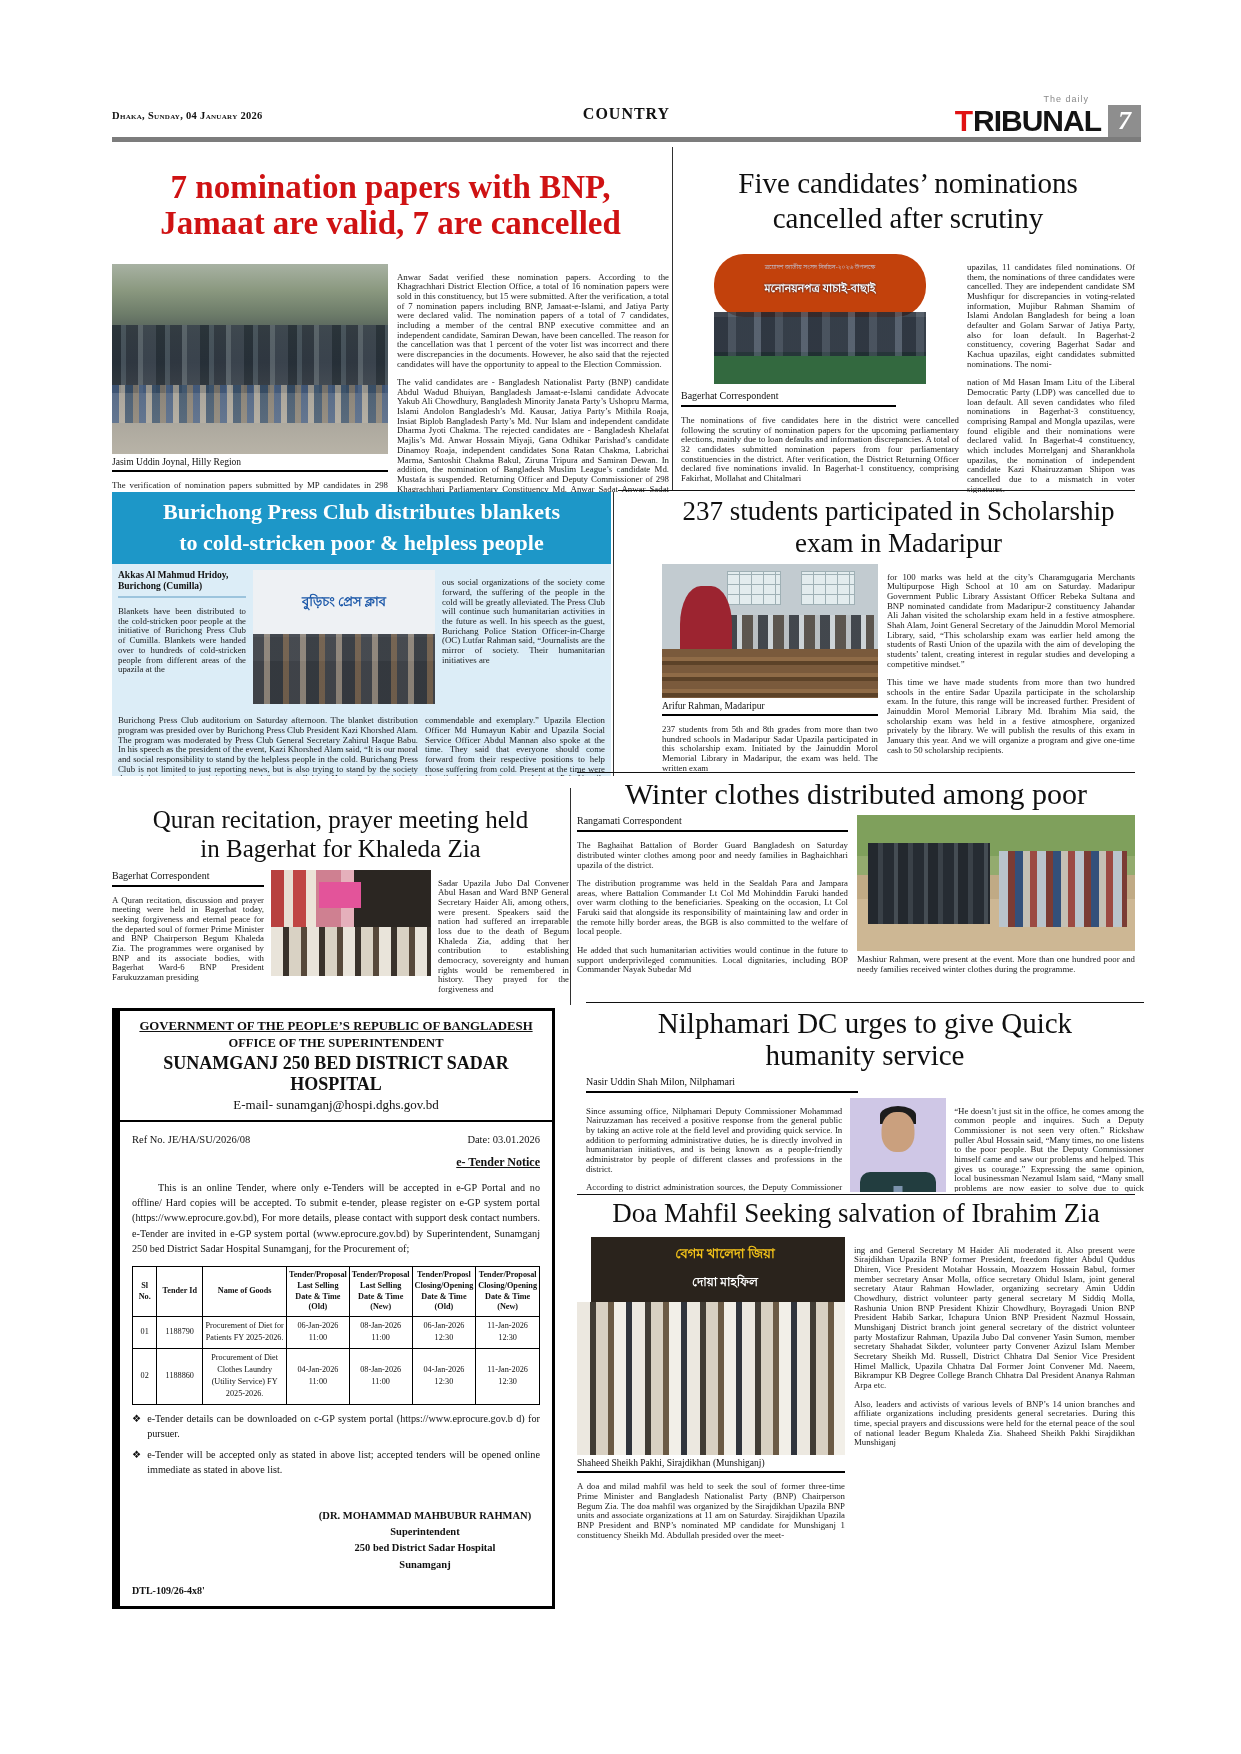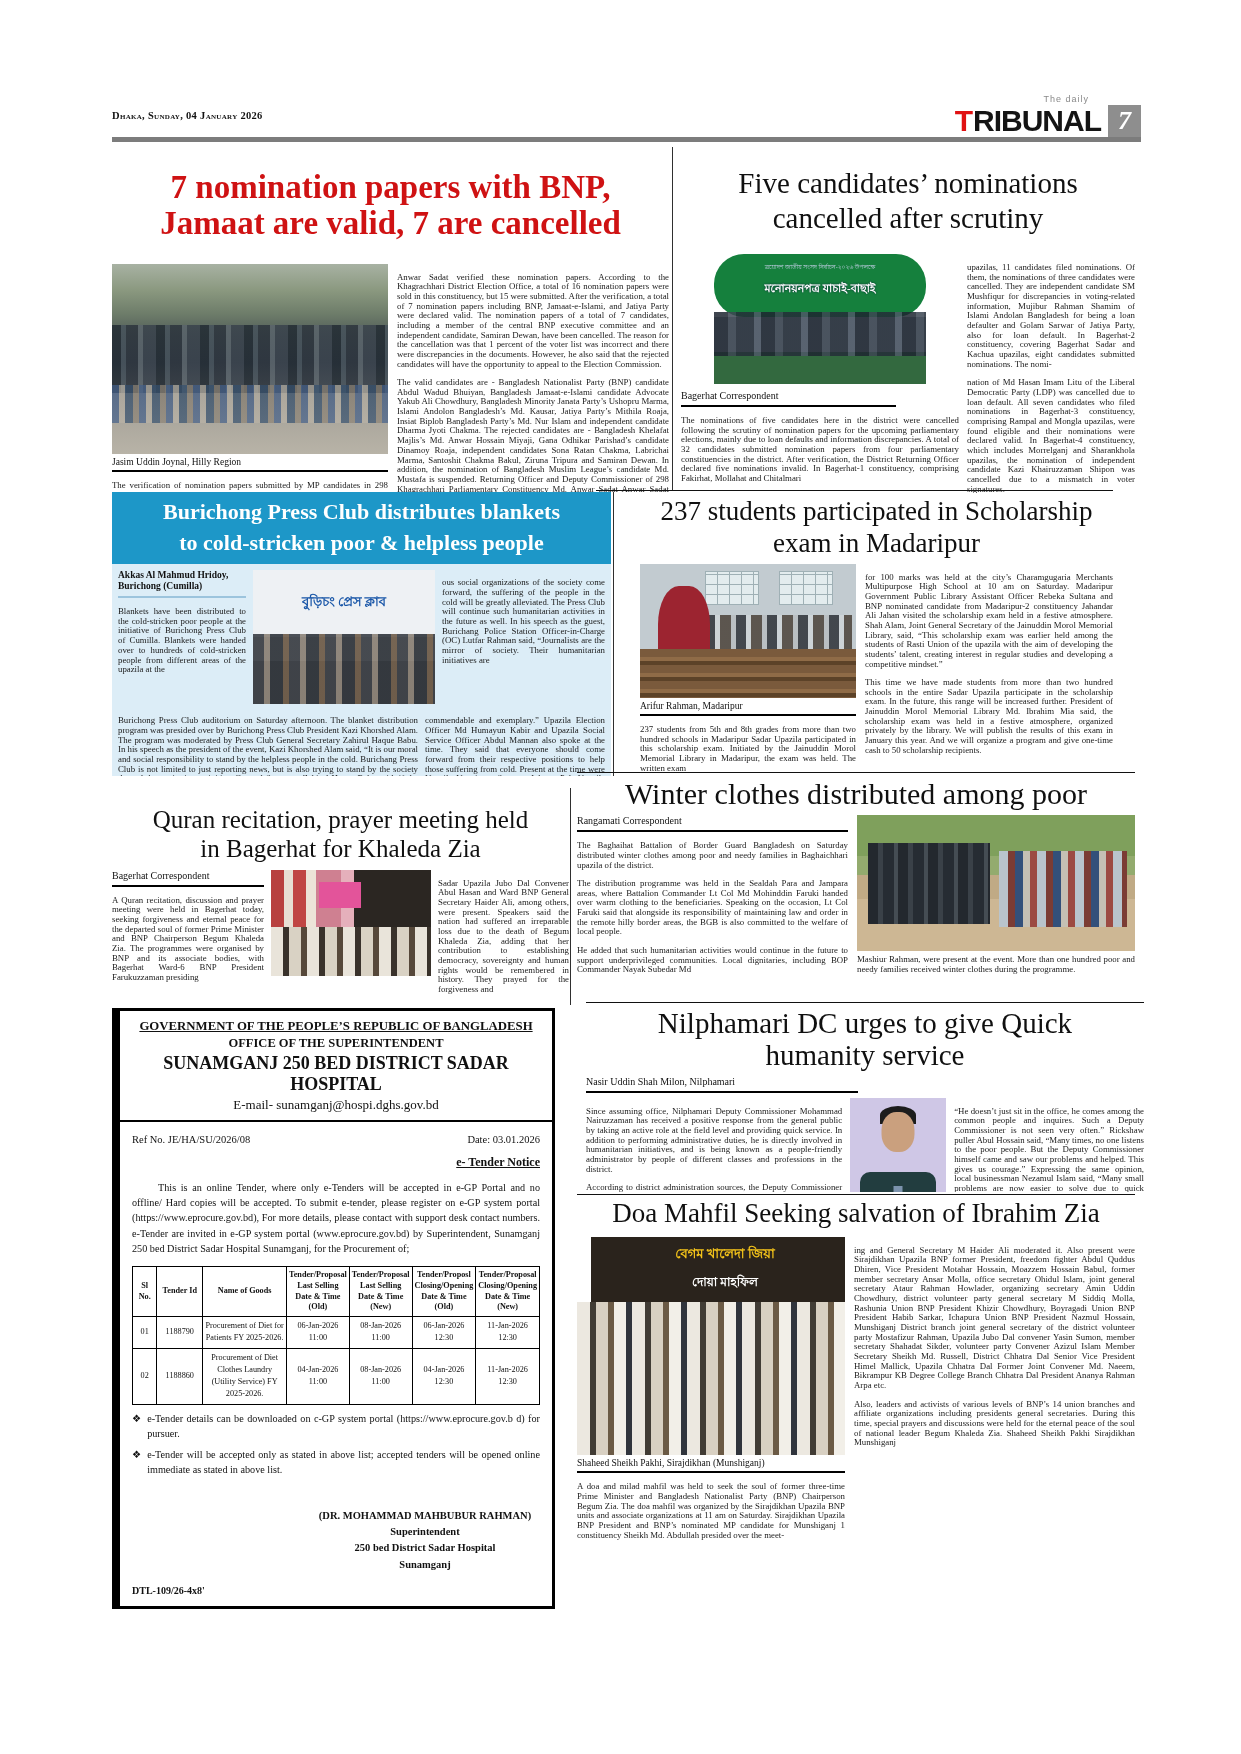--- a/index.html
+++ b/index.html
@@ -54,21 +54,21 @@
 
   .vrule1 { left:672px; top:147px; height:344px; }
 
   
   #art-scrutiny { left:681px; top:147px; width:454px; height:346px; }
   #art-scrutiny .hl { font-size:29px; }
   .s-row { gap:8px; margin-top:6px; }
   .s-left { width:278px; flex:none; }
   .s-right { flex:1; }
   #ph-scr { width:212px; height:130px; margin:0 auto; }
-  .scr-top { position:absolute; top:0; width:100%; height:48%; background:#15803d;border-radius:30px; }
+  .scr-top { position:absolute; top:0; width:100%; height:48%; background:#c2410c;border-radius:30px; }
   .scr-banner { position:absolute; top:42%; width:100%; text-align:center; color:#ffffff;
     font-weight:bold; font-size:11px; text-shadow:0 0 2px #0a1d3a; }
   .scr-sub { position:absolute; top:12%; width:100%; text-align:center; color:#c3cfe6; font-size:6px; }
   .scr-bottom { position:absolute; bottom:0; width:100%; height:52%;
     background:linear-gradient(180deg,#9aa0a8 0 52%,#33693f 52% 100%); }
   .scr-people { position:absolute; bottom:22%; width:100%; height:34%; opacity:.85;
     background:repeating-linear-gradient(90deg,#1d2530 0 14px,#3c4652 14px 22px,#242d38 22px 40px,#4d5866 40px 47px); }
 
   
   #art-burichong { left:112px; top:492px; width:499px; height:284px; }
@@ -86,21 +86,21 @@
   #ph-bur { width:182px; height:134px;
     background:linear-gradient(180deg,#eef1f4 0 50%,#b9b3ad 50% 68%,#6b625c 68% 100%); }
   .bur-text { position:absolute; top:22px; width:100%; text-align:center; color:#1a57a8;
     font-weight:bold; font-size:13px; }
   .bur-crowd { position:absolute; bottom:0; width:100%; height:52%; opacity:.9;
     background:repeating-linear-gradient(90deg,#3a3f46 0 11px,#8c8378 11px 17px,#2e343b 17px 30px,#6e5c49 30px 36px); }
 
   .vrule2 { left:613px; top:492px; height:284px; }
 
   
-  #art-scholarship { left:596px; top:490px; width:517px; height:286px; border-top:1.5px solid #111;padding-left:44px; }
+  #art-scholarship { left:618px; top:490px; width:517px; height:286px; border-top:1.5px solid #111;padding-left:44px; }
   #art-scholarship .hl { font-size:27px; margin:5px 0 4px; }
   .m-row { gap:9px; }
   .m-left { width:216px; flex:none; }
   .m-right { flex:1; }
   #ph-mad { width:216px; height:134px; background:#c2cbd0; }
   .mad-win { position:absolute; top:8px; width:52px; height:32px; background:#e3ecee;
     outline:1px solid #9fb0b5;
     background-image:repeating-linear-gradient(90deg,transparent 0 11px,#9fb0b5 11px 12px),
                      repeating-linear-gradient(0deg,transparent 0 9px,#9fb0b5 9px 10px); }
   .mad-red { position:absolute; left:18px; top:22px; width:52px; height:96px;
@@ -189,20 +189,21 @@
     font-weight:bold; font-size:12px; }
   .doa-crowd { position:absolute; bottom:0; width:100%; height:70%;
     background:repeating-linear-gradient(90deg,#ece8e0 0 13px,#413c35 13px 19px,#d8d0c2 19px 31px,#6b5a45 31px 37px,#f2efe8 37px 49px,#30343c 49px 55px); }
 </style>
 </head>
 <body>
 
 <div class="page">
 
   <div class="dateline">Dhaka, Sunday, 04 January 2026</div>
+  <div class="section-title">COUNTRY</div>
   <div class="masthead">
     <div class="mh-tagline">The daily</div>
     <div class="mh-row">
       <span class="wm-t">T</span>
       <span class="wm-rest">RIBUNAL</span>
       <span class="page-box">7</span>
     </div>
   </div>
   <div class="header-bar"></div>
 

